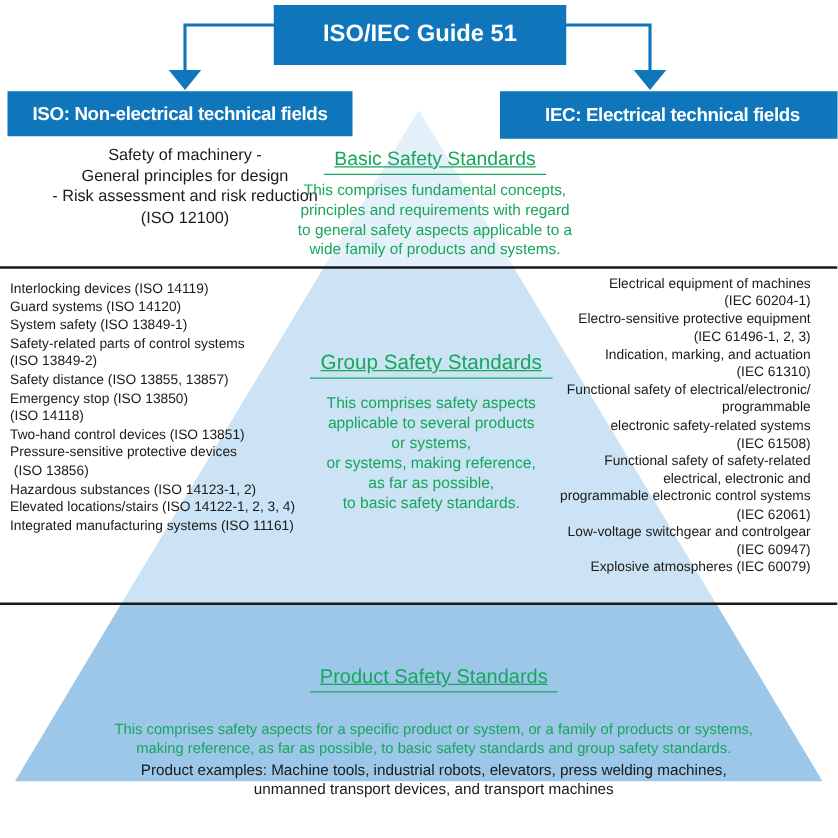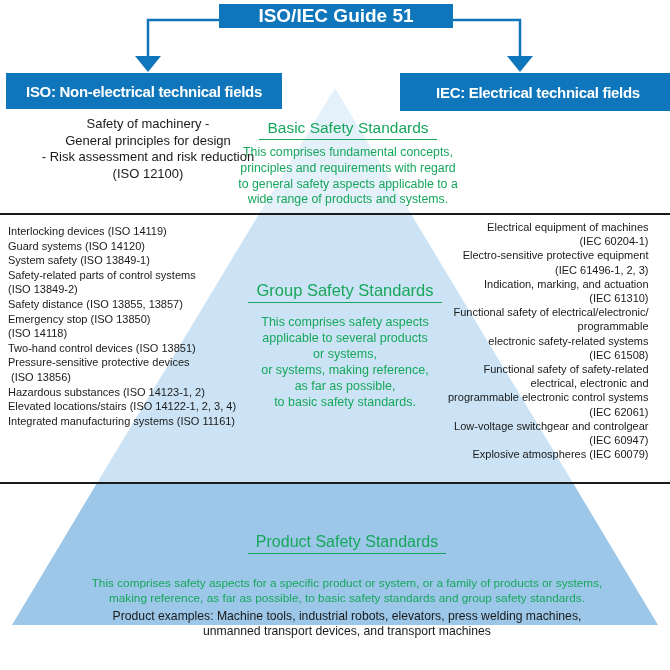--- a/index.html
+++ b/index.html
@@ -17,30 +17,30 @@
   .conn-layer{z-index:3;}
   .band-top{fill:var(--pyramid-top);}
   .band-mid{fill:var(--pyramid-mid);}
   .band-bottom{fill:var(--pyramid-bottom);}
   .conn{stroke:var(--box-blue);stroke-width:2.5;fill:none;}
   .arr{fill:var(--box-blue);}
   .bluebox{
     background:var(--box-blue);color:#fff;font-weight:bold;z-index:4;
     display:flex;align-items:center;justify-content:center;text-align:center;
   }
-  #guide-box{left:219px;top:4px;width:234px;height:24px;font-size:19px;}
+  #guide-box{left:219px;top:4px;width:234px;height:48px;font-size:19px;}
   #iso-box{left:6px;top:73px;width:276px;height:36px;font-size:15px;letter-spacing:-0.3px;}
   #iec-box{left:400px;top:73px;width:276px;height:38px;font-size:15px;letter-spacing:-0.3px;}
   #iso-note{left:10px;top:116px;width:276px;text-align:center;font-size:13px;line-height:16.5px;z-index:5;}
   .divider{left:0;width:670px;height:2px;background:var(--ink);z-index:6;}
   #divider-top{top:213px;}
   #divider-bottom{top:482px;}
   .sec{text-align:center;z-index:5;}
   .sec-head{color:var(--green);}
-  .sec-head span{display:inline-block;border-bottom:1.5px solid var(--green);padding:0 8px 2px;}
+  .sec-head span{display:inline-block;border-bottom:1.5px solid var(--green);padding:0 8px 2px;text-decoration:underline;}
   .sec-body{color:var(--green);}
   #basic-section{left:205px;top:119px;width:286px;}
   #basic-section .sec-head{font-size:15.5px;}
   #basic-section .sec-body{font-size:12.3px;line-height:15.8px;margin-top:5px;}
   #group-section{left:202px;top:281px;width:286px;}
   #group-section .sec-head{font-size:16.5px;}
   #group-section .sec-body{font-size:12.5px;line-height:16px;margin-top:11px;}
   #product-section{left:12px;top:533px;width:670px;}
   #product-section .sec-head{font-size:16px;}
   #product-section .sec-body{font-size:11.8px;line-height:15px;margin-top:22px;}
@@ -78,21 +78,21 @@
   </div>
 
 <div class="abs sec" id="basic-section">
   <div class="sec-head">
     <span>Basic Safety Standards</span>
   </div>
   <div class="sec-body">
       <div class="ln">This comprises fundamental concepts,</div>
       <div class="ln">principles and requirements with regard</div>
       <div class="ln">to general safety aspects applicable to a</div>
-      <div class="ln">wide range of products and systems.</div>
+      <div class="ln">wide family of products and systems.</div>
     </div>
 </div>
 
 <div class="abs divider" id="divider-top"></div>
 <div class="abs divider" id="divider-bottom"></div>
 
 <div class="abs stdlist" id="iso-standards">
     <div class="ln">Interlocking devices (ISO 14119)</div>
     <div class="ln">Guard systems (ISO 14120)</div>
     <div class="ln">System safety (ISO 13849-1)</div>

